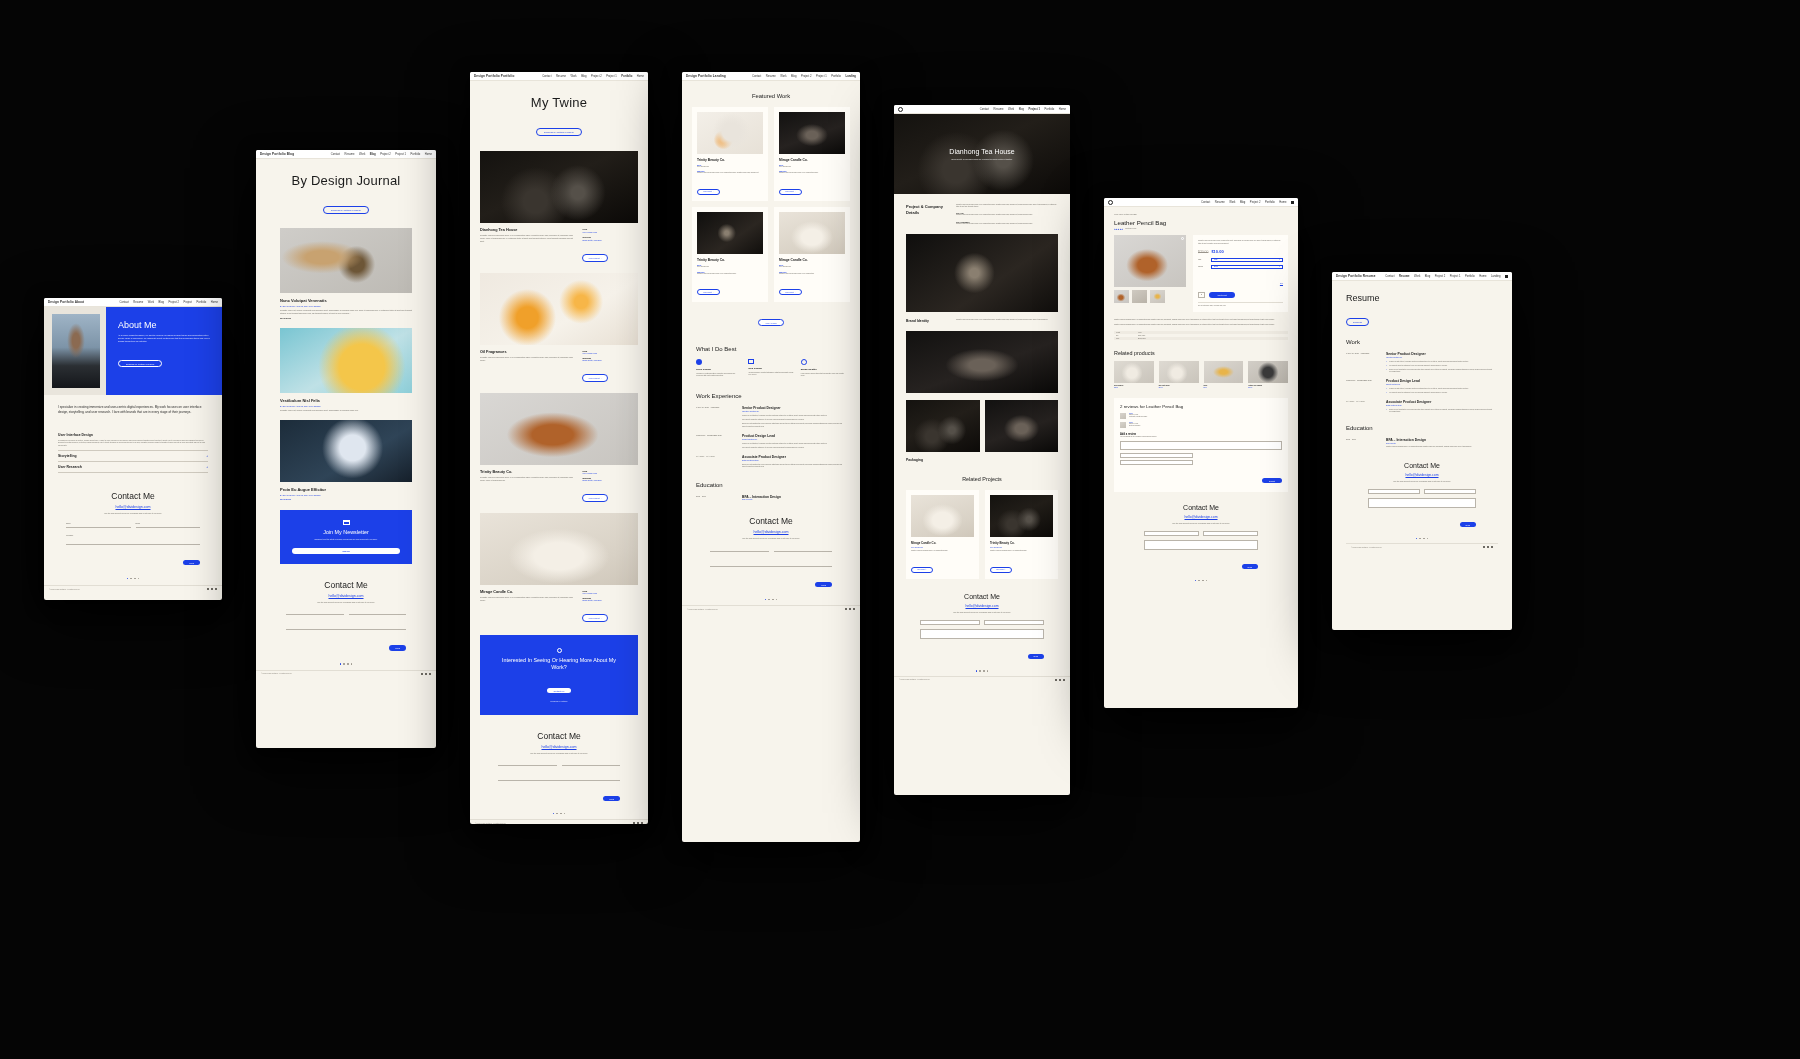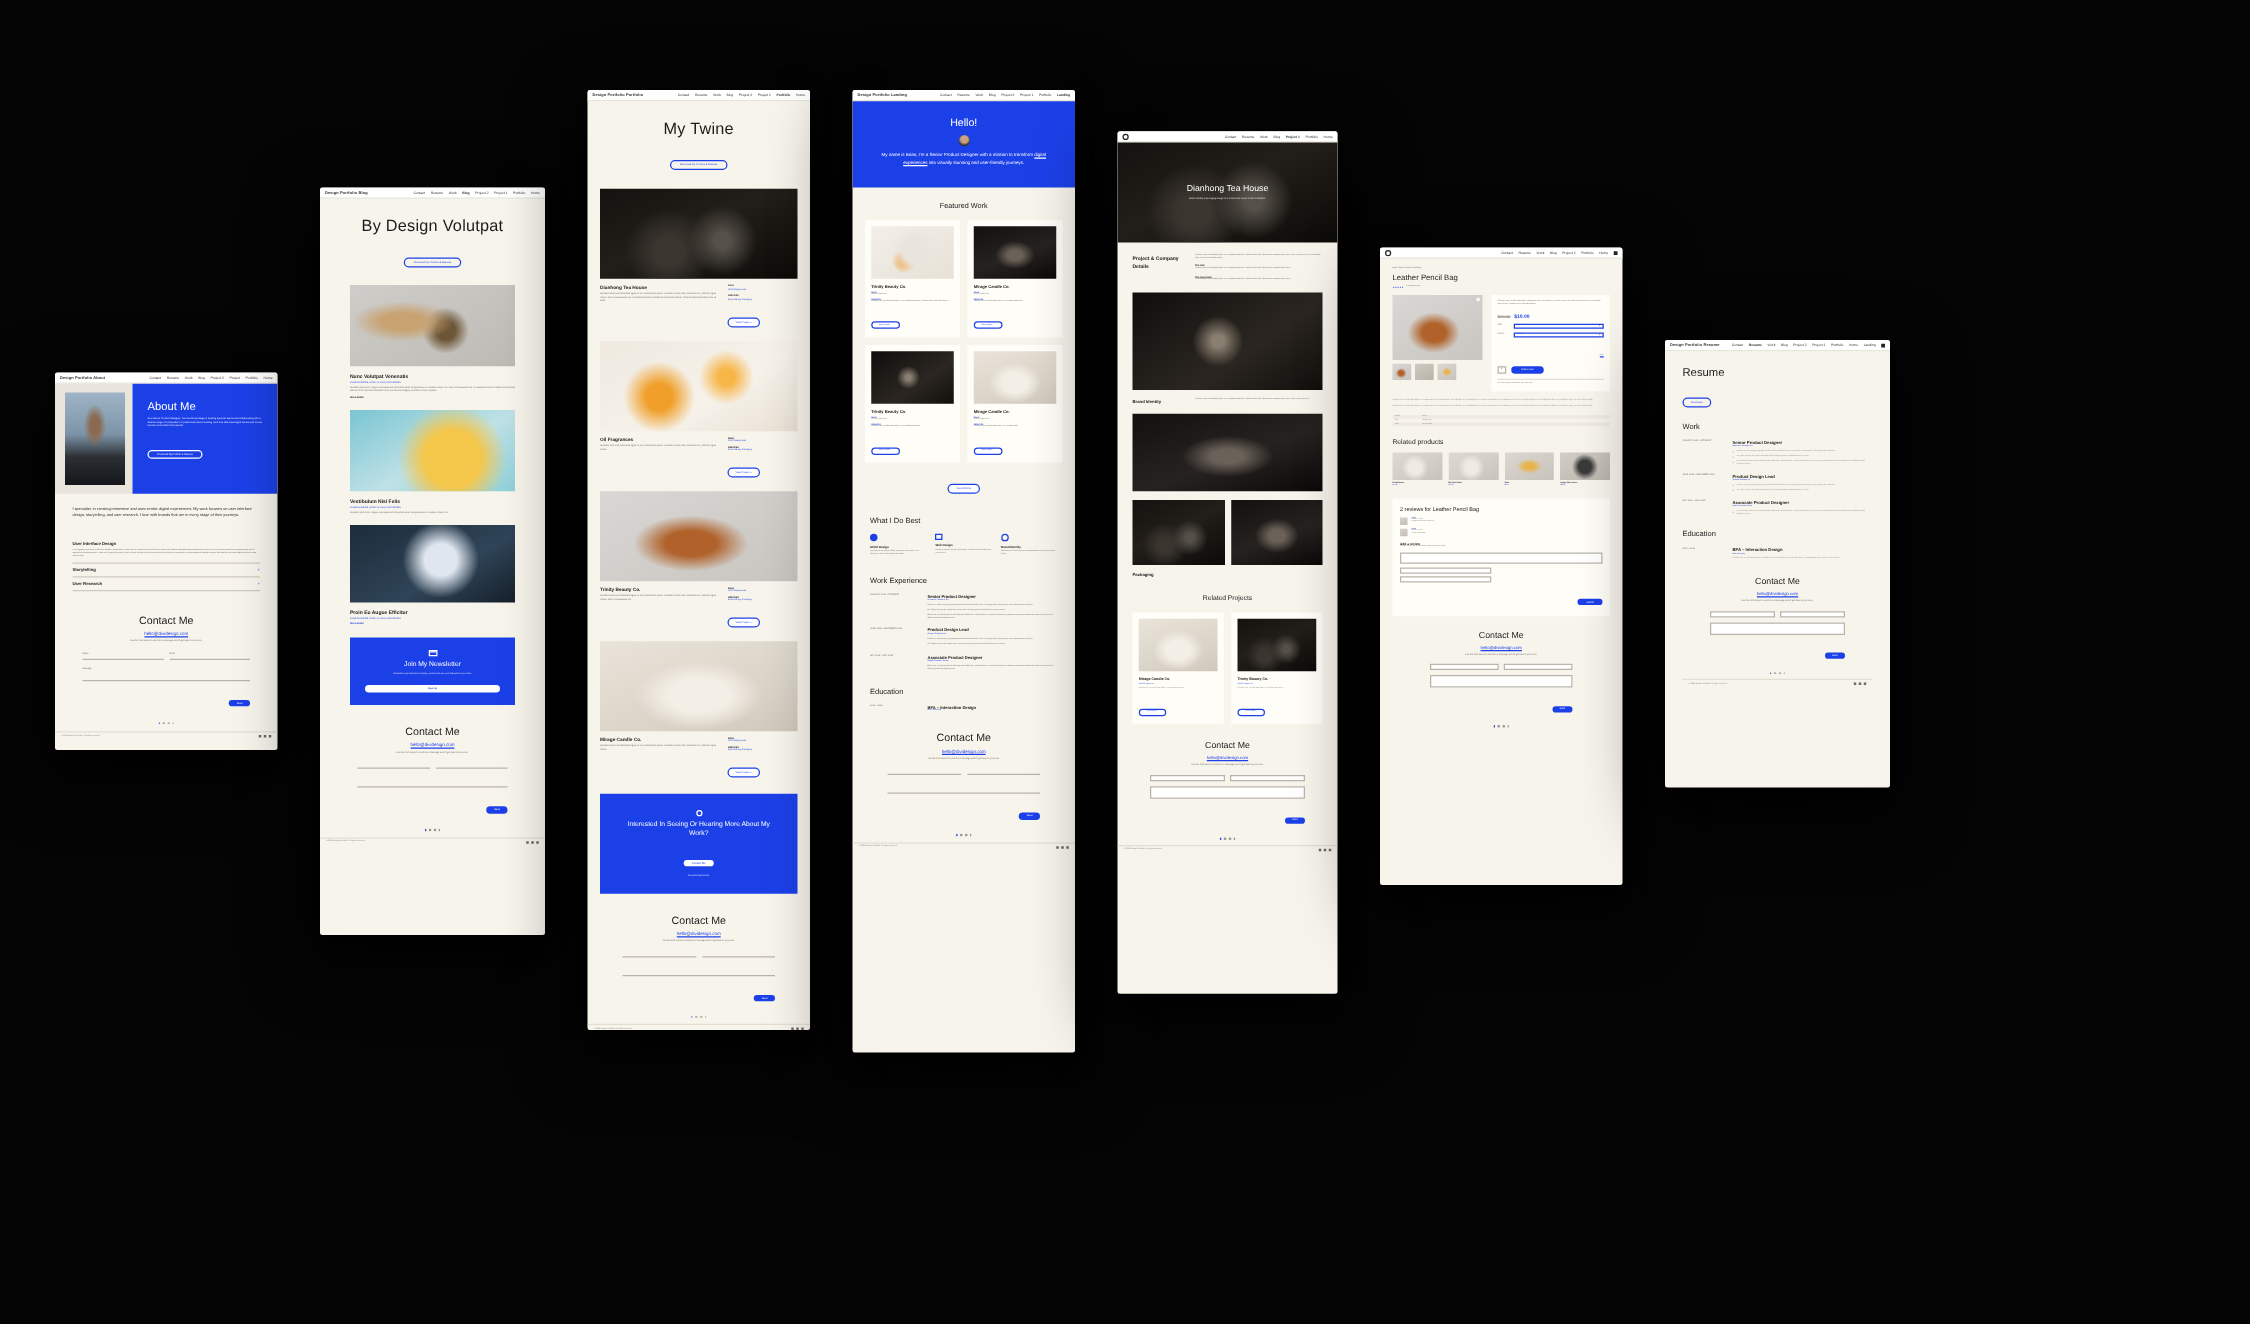--- a/index.html
+++ b/index.html
@@ -248,21 +248,21 @@
         <span>Resume</span>
         <span>Work</span>
         <span class="active">Blog</span>
         <span>Project 2</span>
         <span>Project 1</span>
         <span>Portfolio</span>
         <span>Home</span>
       </span>
     </div>
     <div class="page" style="padding:14px 0 0 0;">
-      <div class="h1" style="font-size:13px;">By Design Volutpat</div>
+      <div class="h1" style="font-size:13px;">By Design Journal</div>
       <div style="text-align:center;margin-top:9px;">
         <span class="pill" style="font-size:2px;padding:2px 7px;">Download My Portfolio &amp; Resume</span>
       </div>
 
       <div style="padding:13px 24px 0 24px;">
         <div class="ph ph-bake" style="width:100%;height:65px;"></div>
         <div class="h4" style="margin-top:5px;font-size:4px;">Nunc Volutpat Venenatis</div>
         <div class="blue" style="font-size:1.7px;margin-top:2px;">BY BRIAN MOHRS | APRIL 12, 2024 | UI/UX DESIGN</div>
         <div class="micro" style="margin-top:2px;">Curabitur enim erat, congue consequat sem bibendum amet. Suspendisse ac convallis ornare orci. Nunc et malesuada nisl. In vestibulum tortor sit amet arcu tincidunt ultricies. Proin tincidunt bibendum urna, nisi tincidunt magna, sit amet in dolor convallis...</div>
         <div style="font-size:1.8px;font-weight:700;margin-top:2px;color:#1b1b1b;">READ MORE</div>
@@ -465,27 +465,20 @@
         <span>Work</span>
         <span>Blog</span>
         <span>Project 2</span>
         <span>Project 1</span>
         <span>Portfolio</span>
         <span class="active">Landing</span>
       </span>
     </div>
     <div class="page">
 
-      <div class="blue-band" style="padding:12px 14px 16px 14px;text-align:center;">
-        <div style="font-size:8.5px;">Hello!</div>
-        <div style="width:9px;height:9px;border-radius:50%;margin:5px auto 0 auto;background:radial-gradient(circle at 50% 38%,#caa185 0 40%,#2e2a28 70%);"></div>
-        <div style="font-size:3.6px;line-height:1.6;margin-top:5px;">
-          <span>My name is Brian, I'm a Senior Product Designer with a mission to transform </span><span style="text-decoration:underline;">digital experiences</span><span> into visually stunning and user-friendly journeys.</span>
-        </div>
-      </div>
 
       <div style="padding:12px 10px 0 10px;">
         <div class="h2" style="text-align:center;font-size:5.8px;">Featured Work</div>
         <div class="grid2" style="margin-top:8px;">
           <div class="card">
             <div class="ph ph-beauty" style="width:100%;height:42px;"></div>
             <div class="h4" style="font-size:3.3px;margin-top:4px;">Trinity Beauty Co.</div>
             <div class="blue" style="font-size:1.5px;margin-top:3px;font-weight:700;">ROLE</div>
             <div class="micro" style="font-size:1.4px;">UI/UX Design Lead</div>
             <div class="blue" style="font-size:1.5px;margin-top:3px;font-weight:700;">SERVICES</div>

